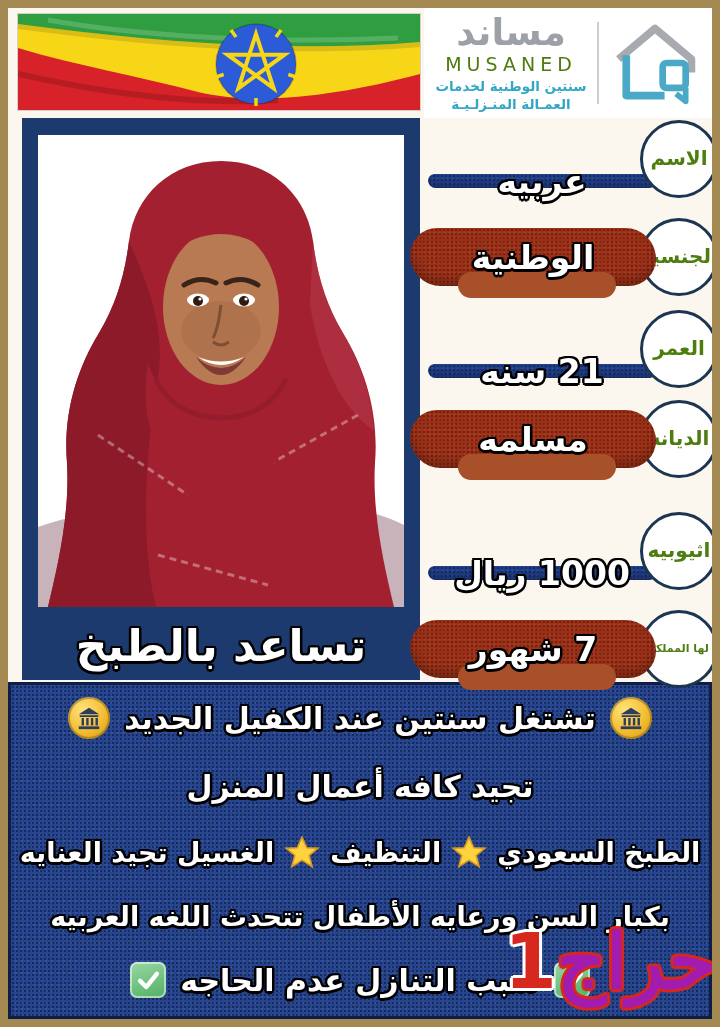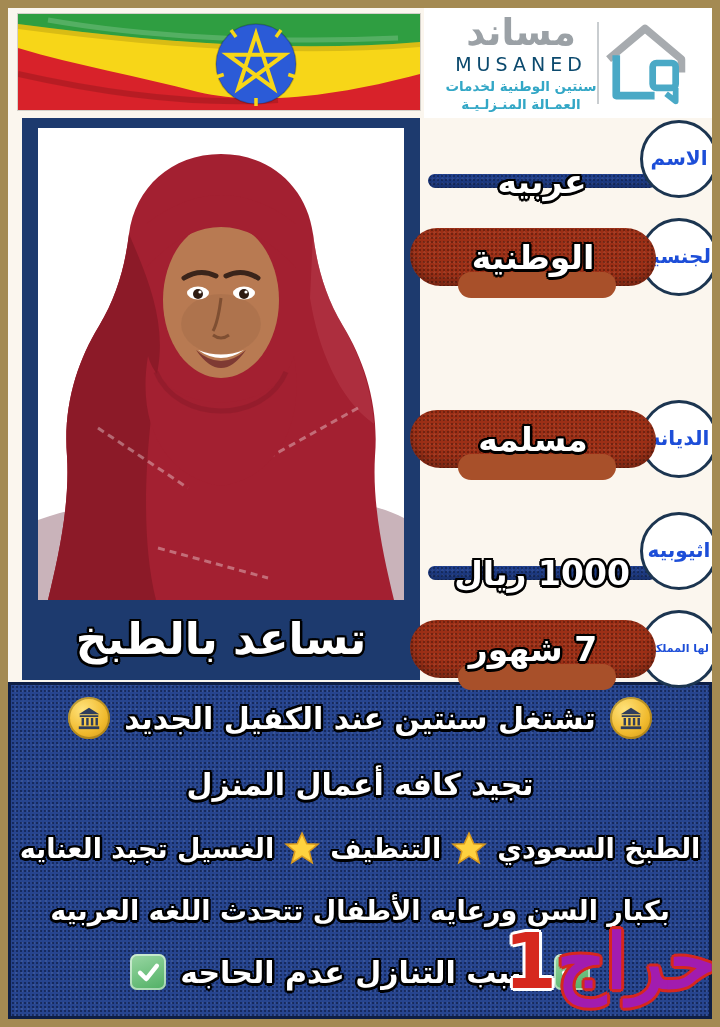--- a/index.html
+++ b/index.html
@@ -3,28 +3,28 @@
 <meta charset="utf-8">
 <style>
   html,body{margin:0;padding:0;background:#e8e4da;}
   .poster{
     position:relative;width:720px;height:1027px;box-sizing:border-box;
     border:8px solid #a48a52;background:#fbf6ee;overflow:hidden;
     font-family:"DejaVu Sans","Liberation Sans",sans-serif;direction:rtl;
   }
   
   .flag{position:absolute;left:10px;top:6px;width:402px;height:96px;overflow:hidden;box-shadow:0 0 0 1px rgba(0,0,0,.15);}
-  .logo{position:absolute;left:416px;right:0;top:0;height:110px;background:#ffffff;display:flex;flex-direction:row;align-items:center;justify-content:center;direction:ltr;}
+  .logo{position:absolute;left:416px;right:0;top:0;height:110px;background:#ffffff;display:flex;flex-direction:row;align-items:center;justify-content:center;gap:10px;direction:ltr;}
   .logo-text{display:flex;flex-direction:column;align-items:center;line-height:1.05;}
   .logo-ar{font-size:37px;font-weight:bold;color:#9ba1a6;letter-spacing:2px;}
-  .logo-en{font-size:19px;color:#0c4a6e;letter-spacing:5px;margin-top:2px;}
+  .logo-en{font-size:19px;color:#4d7c0f;letter-spacing:5px;margin-top:2px;}
   .logo-tag{font-size:13.5px;font-weight:bold;color:#33a7c6;margin-top:4px;direction:rtl;}
   .logo-divider{width:2px;height:82px;background:#c9cdd0;}
   
-  .photo-frame{position:absolute;left:14px;top:110px;width:398px;height:562px;background:#1d3a6e;box-sizing:border-box;padding:10px 16px 0 16px;}
+  .photo-frame{position:absolute;left:14px;top:110px;width:398px;height:562px;background:#1d3a6e;box-sizing:border-box;padding:17px 16px 0 16px;}
   .photo{width:100%;height:472px;background:#ffffff;overflow:hidden;}
   .photo svg{display:block;width:100%;height:100%;}
   .photo-caption{height:76px;display:flex;align-items:center;justify-content:center;
     color:#fff;font-weight:bold;font-size:44px;}
   .outlined{text-shadow:2.5px 0 0 #000,-2.5px 0 0 #000,0 2.5px 0 #000,0 -2.5px 0 #000,
     1.8px 1.8px 0 #000,-1.8px 1.8px 0 #000,1.8px -1.8px 0 #000,-1.8px -1.8px 0 #000;}
   
   .info-col{position:absolute;left:420px;top:110px;width:284px;height:562px;}
   .info-row{position:absolute;right:0;left:0;height:58px;}
   .pill{position:absolute;right:56px;left:0;top:0;bottom:0;border-radius:30px 34px 30px 34px;
@@ -35,28 +35,28 @@
   .pill.blue{background-color:#20408f;margin-top:44px;}
   .pill.red{background-color:#9c2f16;left:-18px;z-index:6;}
   .pill::after{content:"";position:absolute;left:48px;right:40px;bottom:-12px;height:26px;border-radius:14px;z-index:-1;}
   .pill.blue::after{background:#2a55b5;}
   .pill.red::after{background:#a8502a;}
   .pill-value{color:#fff;font-weight:bold;font-size:33px;white-space:nowrap;}
   .label-circle{position:absolute;left:212px;top:-10px;width:78px;height:78px;border-radius:50%;
     background:#fff;border:3px solid #1c3550;box-sizing:border-box;z-index:5;
     display:flex;align-items:center;justify-content:center;text-align:center;}
   .info-row.blue-row .label-circle{z-index:7;}
-  .label-circle .info-label{font-weight:bold;color:#1d4ed8;font-size:20px;line-height:1.08;padding:0 5px;}
+  .label-circle .info-label{font-weight:bold;color:#4d7c0f;font-size:20px;line-height:1.08;padding:0 5px;}
   .label-circle .info-label.small{font-size:11px;}
   
   .details{position:absolute;left:0;right:0;top:674px;bottom:0;box-sizing:border-box;
     background-color:#27458f;border:3px solid #0e1e44;
     background-image:radial-gradient(rgba(5,15,45,.5) 1px,transparent 1.4px),radial-gradient(rgba(255,255,255,.08) 1px,transparent 1.4px);
     background-size:4px 4px,6px 6px;background-position:0 0,2px 3px;
-    display:flex;flex-direction:column;justify-content:space-between;padding:12px 6px 26px 6px;}
+    display:flex;flex-direction:column;justify-content:space-between;padding:12px 6px 18px 6px;}
   .d-line{display:flex;align-items:center;justify-content:center;gap:14px;
     color:#fff;font-weight:bold;font-size:30px;white-space:nowrap;}
   .d-line.tight{font-size:27px;gap:10px;}
   .coin{width:42px;height:42px;border-radius:50%;flex:0 0 auto;
     background:radial-gradient(circle at 35% 30%,#ffe27a,#f0b92c 60%,#c9921a);
     box-shadow:inset 0 0 0 2px rgba(120,90,10,.45);display:flex;align-items:center;justify-content:center;}
   .check{width:36px;height:36px;border-radius:7px;flex:0 0 auto;
     background:linear-gradient(160deg,#9bd8a5,#4faf63);box-shadow:inset 0 0 0 2px rgba(255,255,255,.5);
     display:flex;align-items:center;justify-content:center;}
   .star{flex:0 0 auto;display:flex;}
@@ -173,20 +173,28 @@
 
     <div class="info-row red-row" style="top:110px">
       <div class="pill red">
         <span class="pill-value outlined">الوطنية</span>
       </div>
       <div class="label-circle">
         <span class="info-label">الجنسية</span>
       </div>
     </div>
 
+    <div class="info-row blue-row" style="top:202px">
+      <div class="pill blue">
+        <span class="pill-value outlined">21 سنه</span>
+      </div>
+      <div class="label-circle">
+        <span class="info-label">العمر</span>
+      </div>
+    </div>
 
     <div class="info-row red-row" style="top:292px">
       <div class="pill red">
         <span class="pill-value outlined">مسلمه</span>
       </div>
       <div class="label-circle">
         <span class="info-label">الديانه</span>
       </div>
     </div>
 

